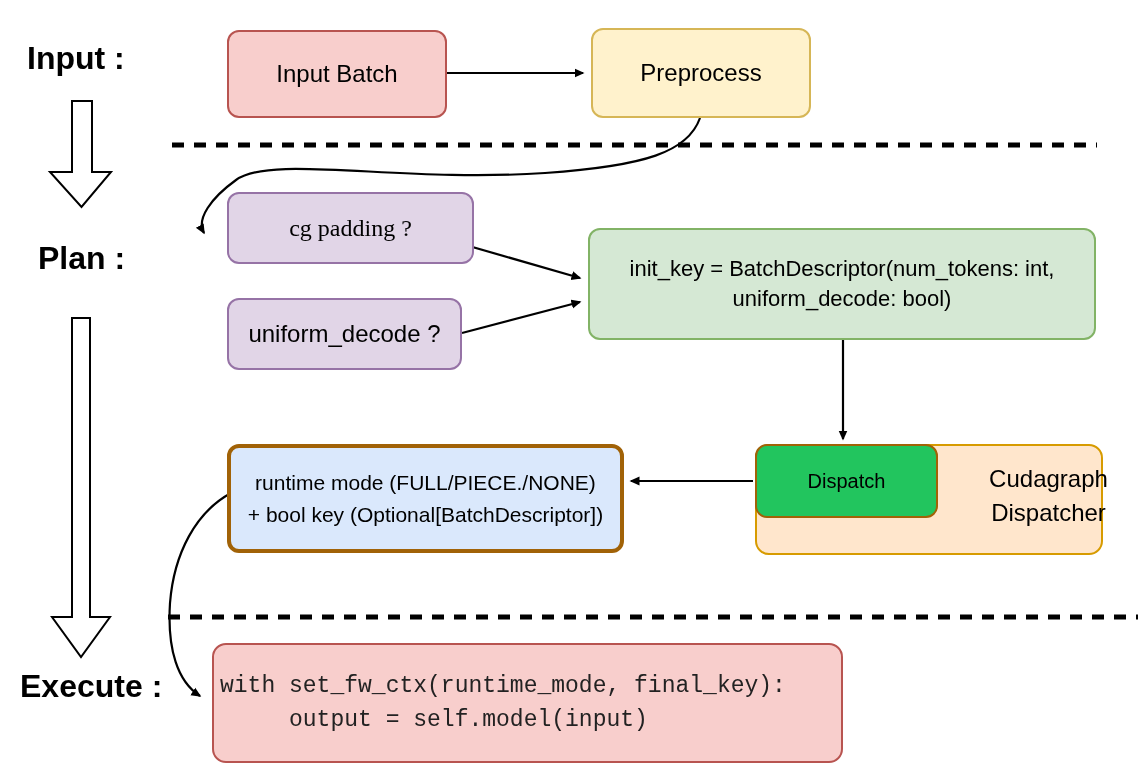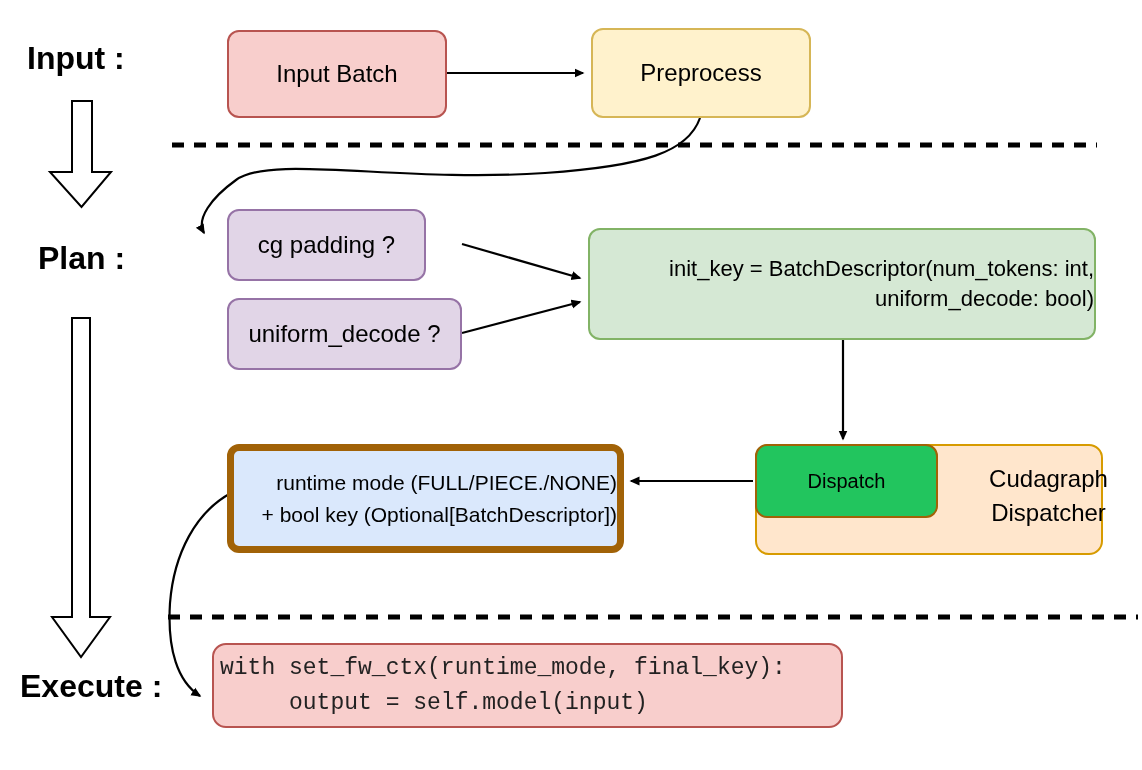--- a/index.html
+++ b/index.html
@@ -14,30 +14,30 @@
   .stage-label{
     position:absolute;
     font-size:32px;font-weight:700;color:#000;
     white-space:nowrap;
   }
   .node{
     position:absolute;
     box-sizing:border-box;
     border-radius:12px;
     display:flex;align-items:center;justify-content:center;
-    text-align:right;
+    text-align:center;
     font-size:24px;
     line-height:1.35;
   }
   .node .lines{width:100%;}
   .red    {background:#F8CECC;border:2px solid #B85450;}
   .yellow {background:#FFF2CC;border:2px solid #D6B656;}
   .purple {background:#E1D5E7;border:2px solid #9673A6;}
   .green  {background:#D5E8D4;border:2px solid #82B366;font-size:22px;}
-  .blue   {background:#DAE8FC;border:7px solid #a16207;font-size:21px;line-height:1.5;}
+  .blue   {background:#DAE8FC;border:4px solid #a16207;font-size:21px;line-height:1.5;}
   .orange-outer{background:#FFE6CC;border:2px solid #D79B00;border-radius:14px;}
   .orange-inner{background:#22c55e;border:2px solid #a16207;font-size:20px;}
   .code-box{
     background:#F8CECC;border:2px solid #B85450;border-radius:14px;
     font-family:"Liberation Mono", monospace;
     font-size:23px;line-height:1.5;
     justify-content:flex-start;
     text-align:left;
     color:#222;
   }
@@ -85,21 +85,21 @@
   <div class="stage-label" style="left:20px;top:668px;">Execute :</div>
 
   <div class="node red" style="left:227px;top:30px;width:220px;height:88px;">
     <span>Input Batch</span>
   </div>
 
   <div class="node yellow" style="left:591px;top:28px;width:220px;height:90px;">
     <span>Preprocess</span>
   </div>
 
-  <div class="node purple" style="left:227px;top:209px;width:199px;height:72px;">
+  <div class="node purple" style="left:227px;top:192px;width:247px;height:72px;font-family:Liberation Serif, serif;">
     <span>cg padding ?</span>
   </div>
 
   <div class="node purple" style="left:227px;top:298px;width:235px;height:72px;">
     <span>uniform_decode ?</span>
   </div>
 
   <div class="node green" style="left:588px;top:228px;width:508px;height:112px;">
     <div class="lines">
       <div>init_key = BatchDescriptor(num_tokens: int,</div>
@@ -113,20 +113,20 @@
   </div>
   <div class="dispatcher-label">Cudagraph Dispatcher</div>
 
   <div class="node blue" style="left:227px;top:444px;width:397px;height:109px;">
     <div class="lines">
       <div>runtime mode (FULL/PIECE./NONE)</div>
       <div>+ bool key (Optional[BatchDescriptor])</div>
     </div>
   </div>
 
-  <div class="node code-box" style="left:212px;top:643px;width:631px;height:85px;">
+  <div class="node code-box" style="left:212px;top:643px;width:631px;height:120px;">
     <div class="lines">
       <div class="code-line">with set_fw_ctx(runtime_mode, final_key):</div>
       <div class="code-line">     output = self.model(input)</div>
     </div>
   </div>
 
 </div>
 
 </body></html>

